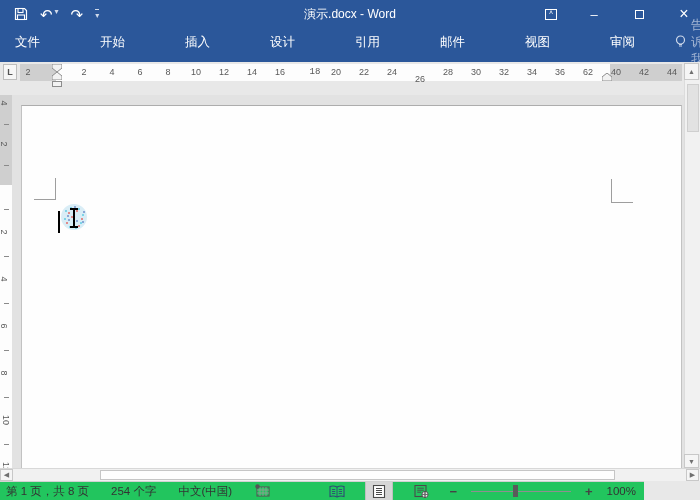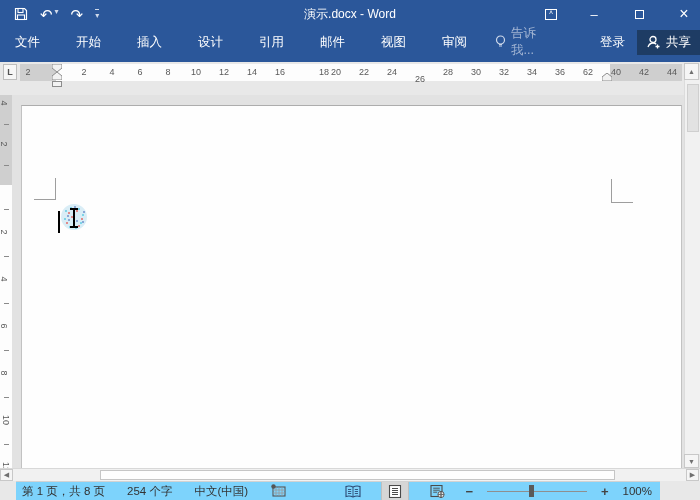--- a/index.html
+++ b/index.html
@@ -14,21 +14,21 @@
   .qat .glyph { font-size:15px; line-height:1; color:#fff; }
   .qat .mini { font-size:8px; color:#cfd9ea; }
   .doc-title { position:absolute; left:50%; top:0; transform:translateX(-50%); height:28px;
                line-height:28px; color:#fff; font-size:12px; white-space:nowrap; }
   .winbtns { position:absolute; right:8px; top:0; height:28px; display:flex; align-items:center; gap:29px; color:#fff; }
   .winbtn { width:16px; height:16px; display:flex; align-items:center; justify-content:center; font-size:13px; color:#fff; }
   .maxbox { width:9px; height:9px; border:1px solid #fff; }
   .ribbonopts { width:12px; height:11px; border:1px solid #fff; display:flex; align-items:flex-start; justify-content:center; font-size:7px; line-height:5px; color:#fff; }
 
   .tabsrow { position:absolute; left:0; top:28px; width:700px; height:28px; display:flex; align-items:center; }
-  .tab { color:#fff; font-size:12.5px; padding:0 18px; height:28px; line-height:28px; white-space:nowrap; }
+  .tab { color:#fff; font-size:12.5px; padding:0 30px; height:28px; line-height:28px; white-space:nowrap; }
   .tab.file { padding-left:15px; }
   .tellme { display:flex; align-items:center; gap:5px; margin-left:10px; }
   .tellme-label { color:#a4b6d4; font-size:12.5px; }
   .signin { color:#fff; font-size:12.5px; margin-left:56px; white-space:nowrap; }
   .sharebox { margin-left:12px; background:#1e3c64; height:25px; display:flex; align-items:center;
               gap:5px; padding:4px 9px; color:#fff; font-size:12.5px; white-space:nowrap; }
 
   
   .rulerband { position:absolute; left:0; top:62px; width:700px; height:33px; background:#e8e8e8; }
   .tabselector { position:absolute; left:3px; top:2px; width:14px; height:16px; background:#f6f6f6;
@@ -58,21 +58,21 @@
   .vsb-thumb { position:absolute; left:2px; top:4px; width:12px; height:48px; background:#e2e2e2; border:1px solid #cfcfcf; }
   .vsb-down { position:absolute; left:684px; top:454px; width:15px; height:14px; }
   .sbtn { background:#f5f5f5; border:1px solid #c8c8c8; color:#707070; font-size:7px;
           display:flex; align-items:center; justify-content:center; }
   .hsb { position:absolute; left:0; top:468px; width:700px; height:13px; background:#f1f1f1; border-top:1px solid #d8d8d8; }
   .hsb-left { position:absolute; left:0; top:0; width:13px; height:12px; }
   .hsb-right { position:absolute; right:1px; top:0; width:13px; height:12px; }
   .hsb-thumb { position:absolute; left:100px; top:1px; width:515px; height:10px; background:#fdfdfd; border:1px solid #c5c5c5; }
 
   
-  .statusbar { position:absolute; left:16px; top:481px; width:644px; height:19px; background:#7dd3fc;
+  .statusbar { position:absolute; left:0; top:481px; width:644px; height:19px; background:#22c55e;
                border-top:1px solid #d2d2d2; display:flex; align-items:center; font-size:11.5px; color:#333; }
   .status-left { display:flex; align-items:center; gap:22px; padding-left:6px; }
   .status-right { position:absolute; right:8px; top:0; height:18px; display:flex; align-items:center; gap:14px; }
   .viewbtn { width:28px; height:18px; display:flex; align-items:center; justify-content:center; }
   .viewbtn.sel { background:#d6d6d6; border-left:1px solid #bfbfbf; border-right:1px solid #bfbfbf; }
   .zoomtrack { position:relative; width:100px; height:18px; }
   .zoomline { position:absolute; left:0; top:9px; width:100px; height:1px; background:#8f8f8f; }
   .zoomthumb { position:absolute; left:42px; top:3px; width:5px; height:12px; background:#5a5a5a; }
   .zglyph { font-size:13px; color:#444; font-weight:bold; }
   .pct { font-size:11.5px; color:#333;text-align:center; }
@@ -161,21 +161,21 @@
       </svg>
   <span class="rnum" style="left: 8px;">2</span>
       <span class="rnum" style="left: 64px;">2</span>
       <span class="rnum" style="left: 92px;">4</span>
       <span class="rnum" style="left: 120px;">6</span>
       <span class="rnum" style="left: 148px;">8</span>
       <span class="rnum" style="left: 176px;">10</span>
       <span class="rnum" style="left: 204px;">12</span>
       <span class="rnum" style="left: 232px;">14</span>
       <span class="rnum" style="left: 260px;">16</span>
-      <span class="rnum" style="left: 304px;">18</span>
+      <span class="rnum" style="left: 295px; font-family: Liberation Mono, monospace;">18</span>
       <span class="rnum" style="left: 316px;">20</span>
       <span class="rnum" style="left: 344px;">22</span>
       <span class="rnum" style="left: 372px;">24</span>
       <span class="rnum" style="left: 400px; margin-top: 7px;">26</span>
       <span class="rnum" style="left: 428px;">28</span>
       <span class="rnum" style="left: 456px;">30</span>
       <span class="rnum" style="left: 484px;">32</span>
       <span class="rnum" style="left: 512px;">34</span>
       <span class="rnum" style="left: 540px;">36</span>
       <span class="rnum" style="left: 568px;">62</span>

